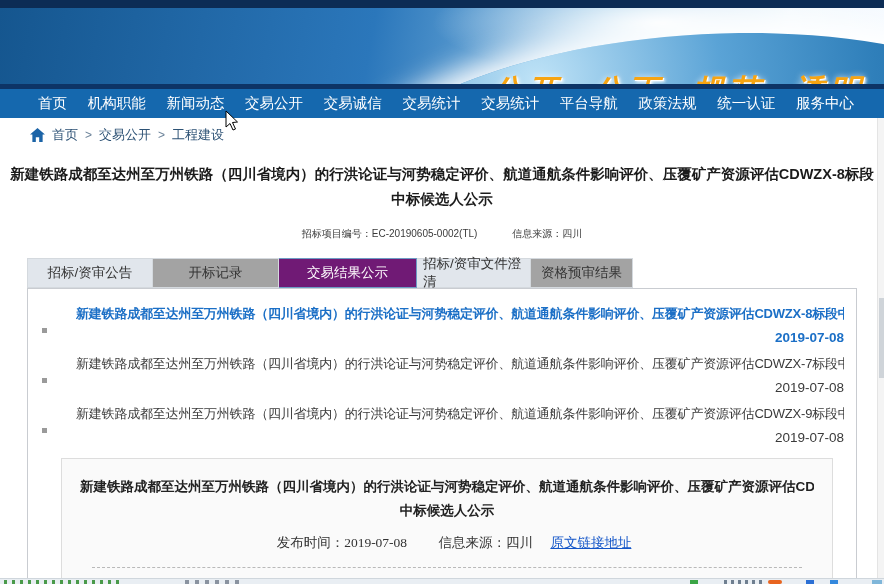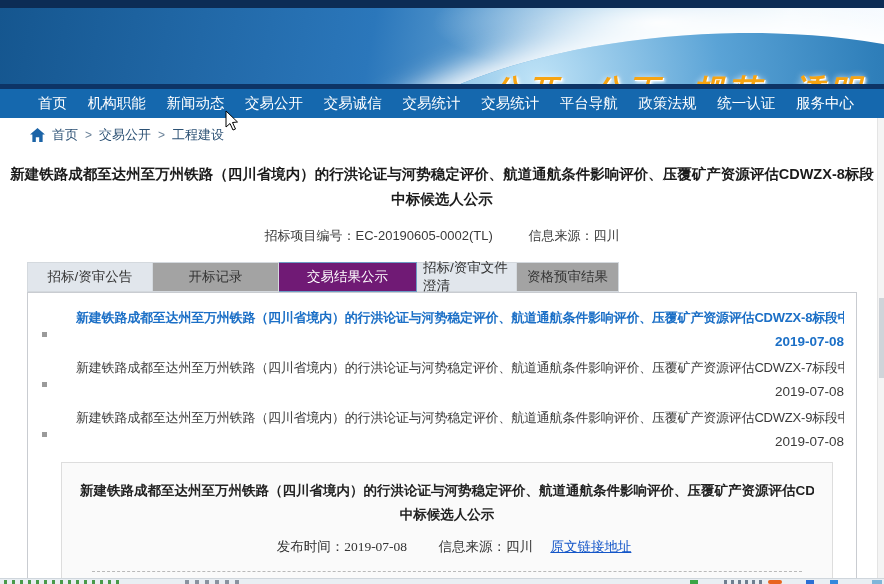--- a/index.html
+++ b/index.html
@@ -35,32 +35,32 @@
   .crumb { color: #2d5275; text-decoration: none; cursor: pointer; }
   .crumb-sep { color: #6b8299; margin: 0 7px; font-size: 12px; }
 
   
   .cursor { position: absolute; left: 225px; top: 110px; width: 15px; height: 22px; z-index: 50; }
 
   
   .page-title { margin-top: 14px; text-align: center; font-weight: bold; color: #1b1b1b;
     font-size: 14.5px; line-height: 25px; }
   .title-line { white-space: nowrap; overflow: hidden; }
-  .page-meta { margin-top: 15px; text-align: center; font-size: 13px; color: #3a3a3a; }
+  .page-meta { margin-top: 15px; text-align: center; font-size: 10px; color: #3a3a3a; }
   .page-meta .seg { margin: 0 16px; }
 
   
   .tabs { display: flex; margin: 17px 0 0 27px; height: 30px; font-size: 13.5px; }
   .tab { display: flex; align-items: center; justify-content: center; color: #333;
     border: 1px solid #d4d9de; border-left: none; cursor: pointer; background: #a3a3a3; }
   .tab:first-child { border-left: 1px solid #d4d9de; }
   .tab.shade { background: #e1e6ec; }
   .tab.active { background: #701a75; color: #fff; border-color: #6d9cc5; }
   .tab-w1 { width: 126px; } .tab-w2 { width: 126px; } .tab-w3 { width: 138px; }
-  .tab-w4 { width: 100px; padding-left: 6px; } .tab-w5 { width: 102px; }
+  .tab-w4 { width: 114px; padding-left: 6px; } .tab-w5 { width: 102px; }
 
   
   .list-box { margin-left: 27px; width: 830px; height: 300px;
     border: 1px solid #c9ccd1; background: #fff; padding-top: 15px; }
   .row { position: relative; padding: 0 12px 0 48px; margin-bottom: 7px; }
   .bullet { position: absolute; left: 14px; top: 24px; width: 5px; height: 5px; background: #9a9a9a; }
   .row-title { font-size: 13px; letter-spacing: -0.2px; color: #3a3a3a;
     white-space: nowrap; overflow: hidden; cursor: pointer; line-height: 20px; }
   .row-date { text-align: right; font-size: 13.5px; color: #3a3a3a; margin-top: 5px; line-height: 18px; }
   .row.hl .row-title, .row.hl .row-date { color: #1b6fc6; font-weight: bold; }

